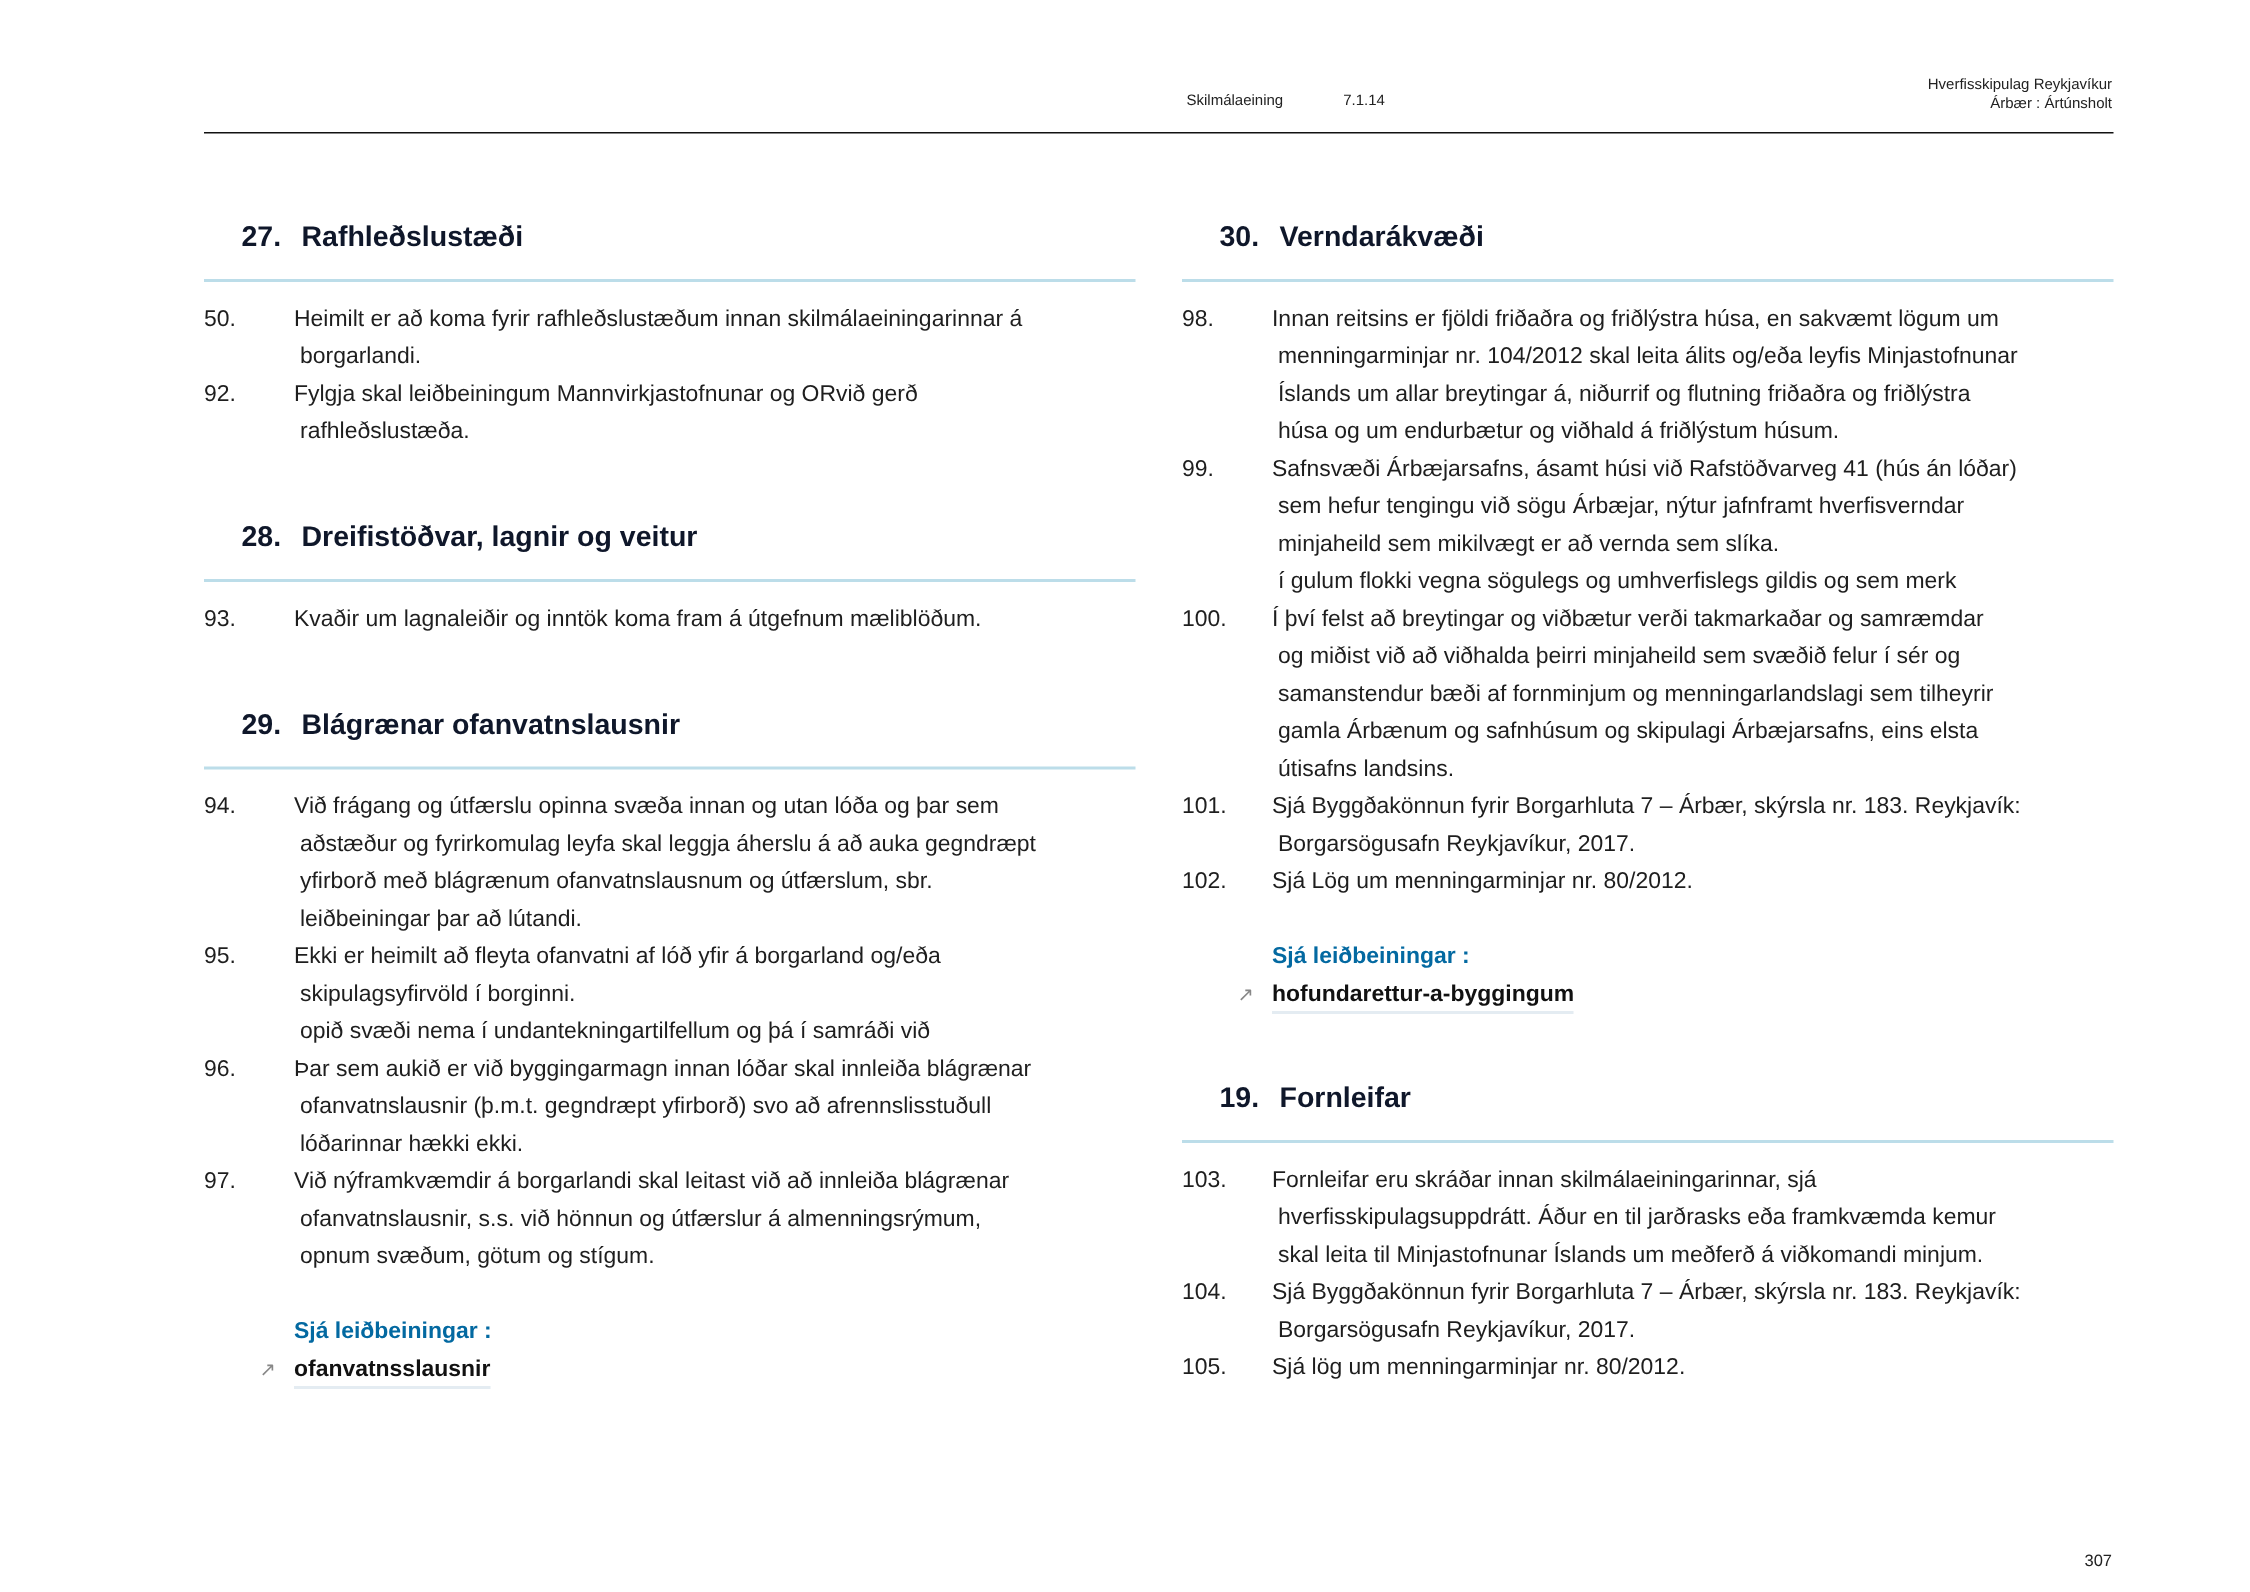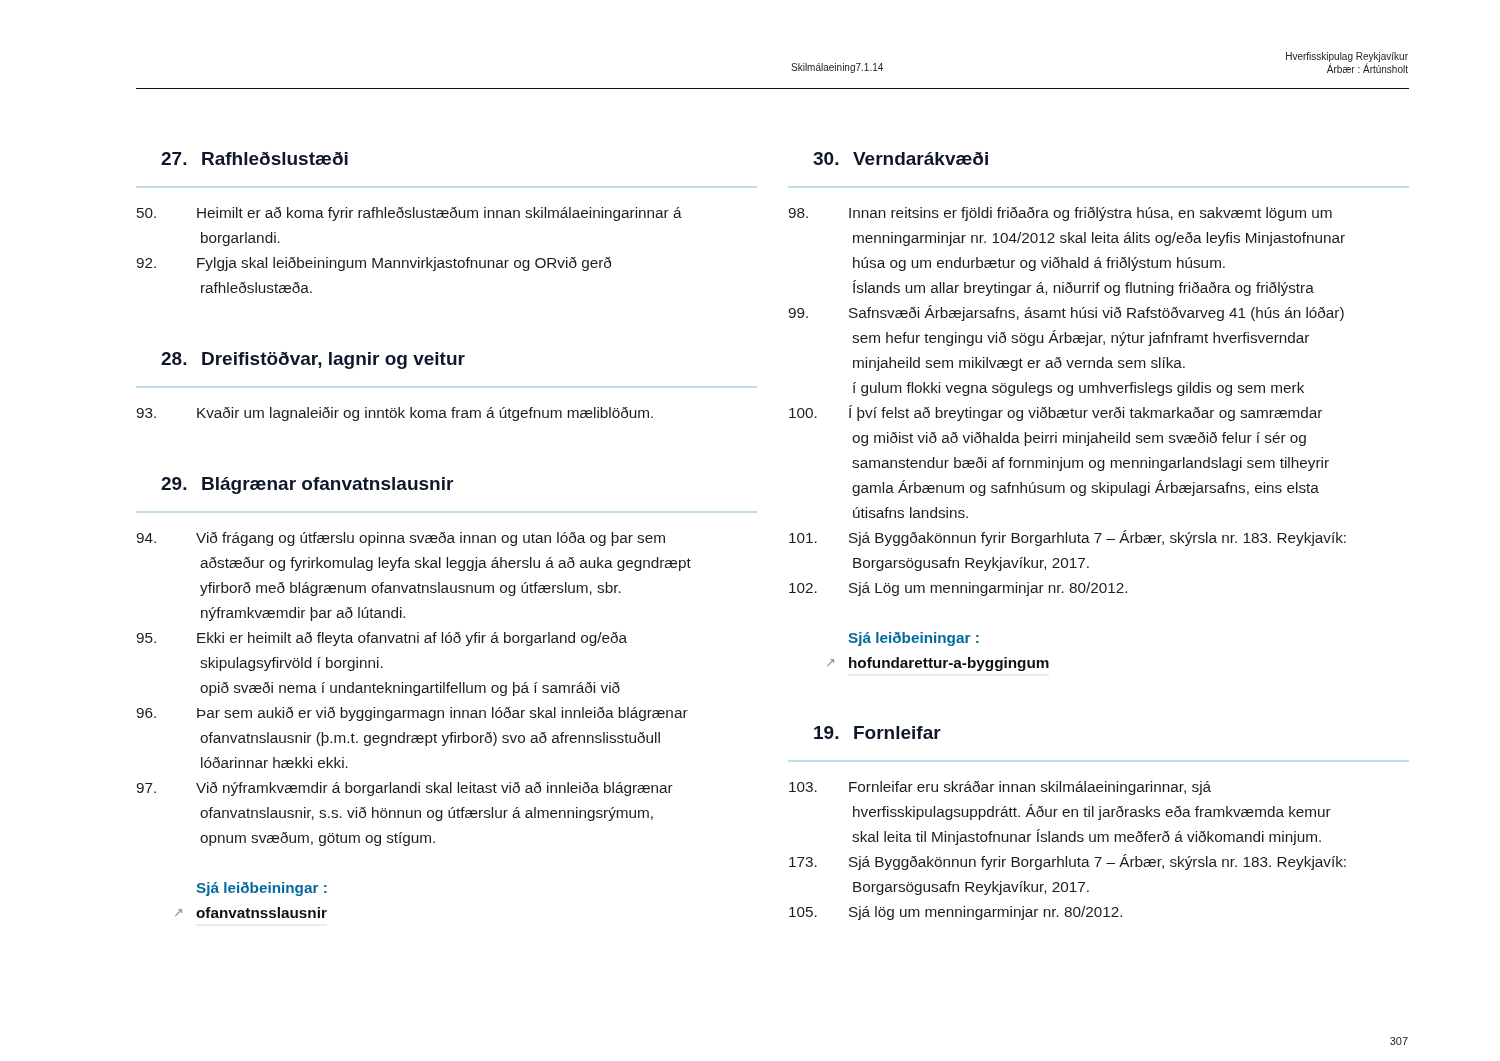--- a/index.html
+++ b/index.html
@@ -4,21 +4,21 @@
   <style>
     html, body { margin: 0; padding: 0; background: #ffffff; }
     body {
       width: 1500px; height: 1061px; position: relative; overflow: hidden;
       font-family: "Liberation Sans", "DejaVu Sans", sans-serif;
       color: #1a1a1a;
     }
     .header-center {
       position: absolute; top: 62px; left: 791px;
       font-size: 10px; color: #222;
-      display: flex; 
+      display: flex; gap: 40px;
     }
     .header-right {
       position: absolute; top: 50px; right: 92px;
       text-align: right; font-size: 10px; line-height: 13px; color: #222;
     }
     .header-right .title { font-weight: normal; }
     .header-rule {
       position: absolute; top: 88px; left: 136px; width: 1273px;
       height: 0; border-top: 1.5px solid #111;
     }
@@ -113,21 +113,21 @@
       <span>Blágrænar ofanvatnslausnir</span>
     </h2>
     <div class="rule"></div>
     <div class="items">
         <div class="item">
           <span class="n">94.</span>
           <span class="t">
             <span class="line">Við frágang og útfærslu opinna svæða innan og utan lóða og þar sem</span>
             <span class="line cont">aðstæður og fyrirkomulag leyfa skal leggja áherslu á að auka gegndræpt</span>
             <span class="line cont">yfirborð með blágrænum ofanvatnslausnum og útfærslum, sbr.</span>
-            <span class="line cont">nýframkvæmdir þar að lútandi.</span>
+            <span class="line cont">leiðbeiningar þar að lútandi.</span>
           </span>
         </div>
         <div class="item">
           <span class="n">95.</span>
           <span class="t">
             <span class="line">Ekki er heimilt að fleyta ofanvatni af lóð yfir á borgarland og/eða</span>
             <span class="line cont">skipulagsyfirvöld í borginni.</span>
             <span class="line cont">opið svæði nema í undantekningartilfellum og þá í samráði við</span>
           </span>
         </div>
@@ -164,22 +164,22 @@
       <span class="num">30.</span>
       <span>Verndarákvæði</span>
     </h2>
     <div class="rule"></div>
     <div class="items">
         <div class="item">
           <span class="n">98.</span>
           <span class="t">
             <span class="line">Innan reitsins er fjöldi friðaðra og friðlýstra húsa, en sakvæmt lögum um</span>
             <span class="line cont">menningarminjar nr. 104/2012 skal leita álits og/eða leyfis Minjastofnunar</span>
+            <span class="line cont">Íslands um allar breytingar á, niðurrif og flutning friðaðra og friðlýstra</span>
             <span class="line cont">húsa og um endurbætur og viðhald á friðlýstum húsum.</span>
-            <span class="line cont">Íslands um allar breytingar á, niðurrif og flutning friðaðra og friðlýstra</span>
           </span>
         </div>
         <div class="item">
           <span class="n">99.</span>
           <span class="t">
             <span class="line">Safnsvæði Árbæjarsafns, ásamt húsi við Rafstöðvarveg 41 (hús án lóðar)</span>
             <span class="line cont">sem hefur tengingu við sögu Árbæjar, nýtur jafnframt hverfisverndar</span>
             <span class="line cont">minjaheild sem mikilvægt er að vernda sem slíka.</span>
             <span class="line cont">í gulum flokki vegna sögulegs og umhverfislegs gildis og sem merk</span>
           </span>
@@ -226,21 +226,21 @@
     <div class="items">
         <div class="item">
           <span class="n">103.</span>
           <span class="t">
             <span class="line">Fornleifar eru skráðar innan skilmálaeiningarinnar, sjá</span>
             <span class="line cont">hverfisskipulagsuppdrátt. Áður en til jarðrasks eða framkvæmda kemur</span>
             <span class="line cont">skal leita til Minjastofnunar Íslands um meðferð á viðkomandi minjum.</span>
           </span>
         </div>
         <div class="item">
-          <span class="n">173.</span>
+          <span class="n">104.</span>
           <span class="t">
             <span class="line">Sjá Byggðakönnun fyrir Borgarhluta 7 – Árbær, skýrsla nr. 183. Reykjavík:</span>
             <span class="line cont">Borgarsögusafn Reykjavíkur, 2017.</span>
           </span>
         </div>
         <div class="item">
           <span class="n">105.</span>
           <span class="t">
             <span class="line">Sjá lög um menningarminjar nr. 80/2012.</span>
           </span>

